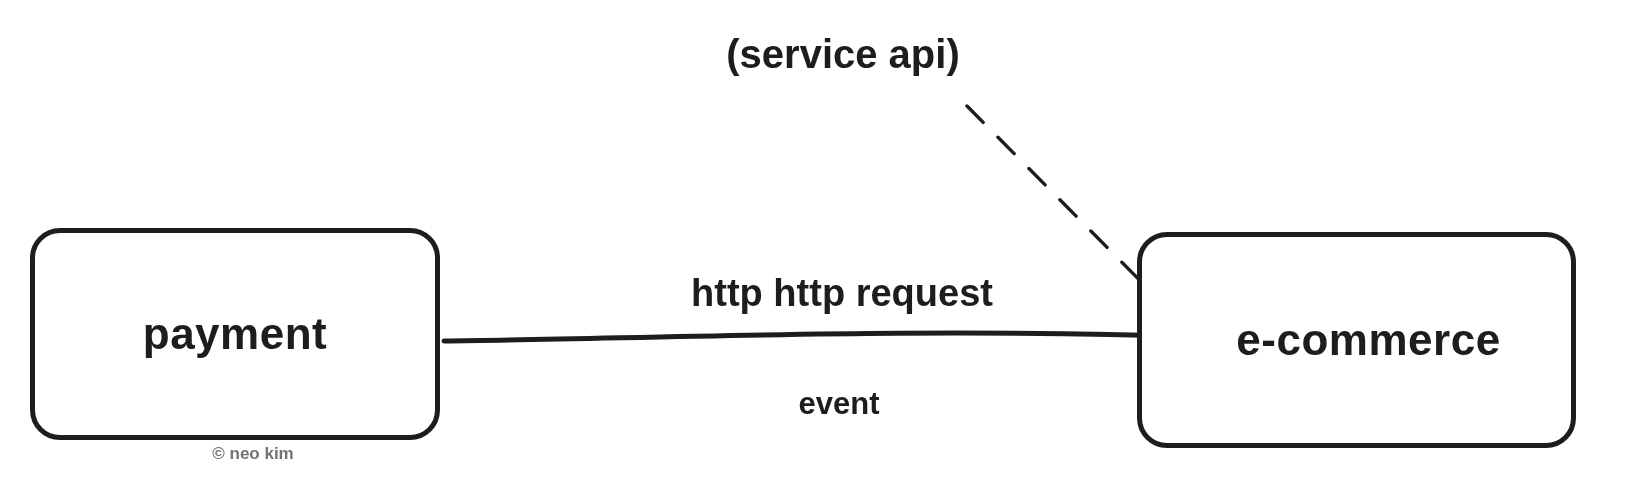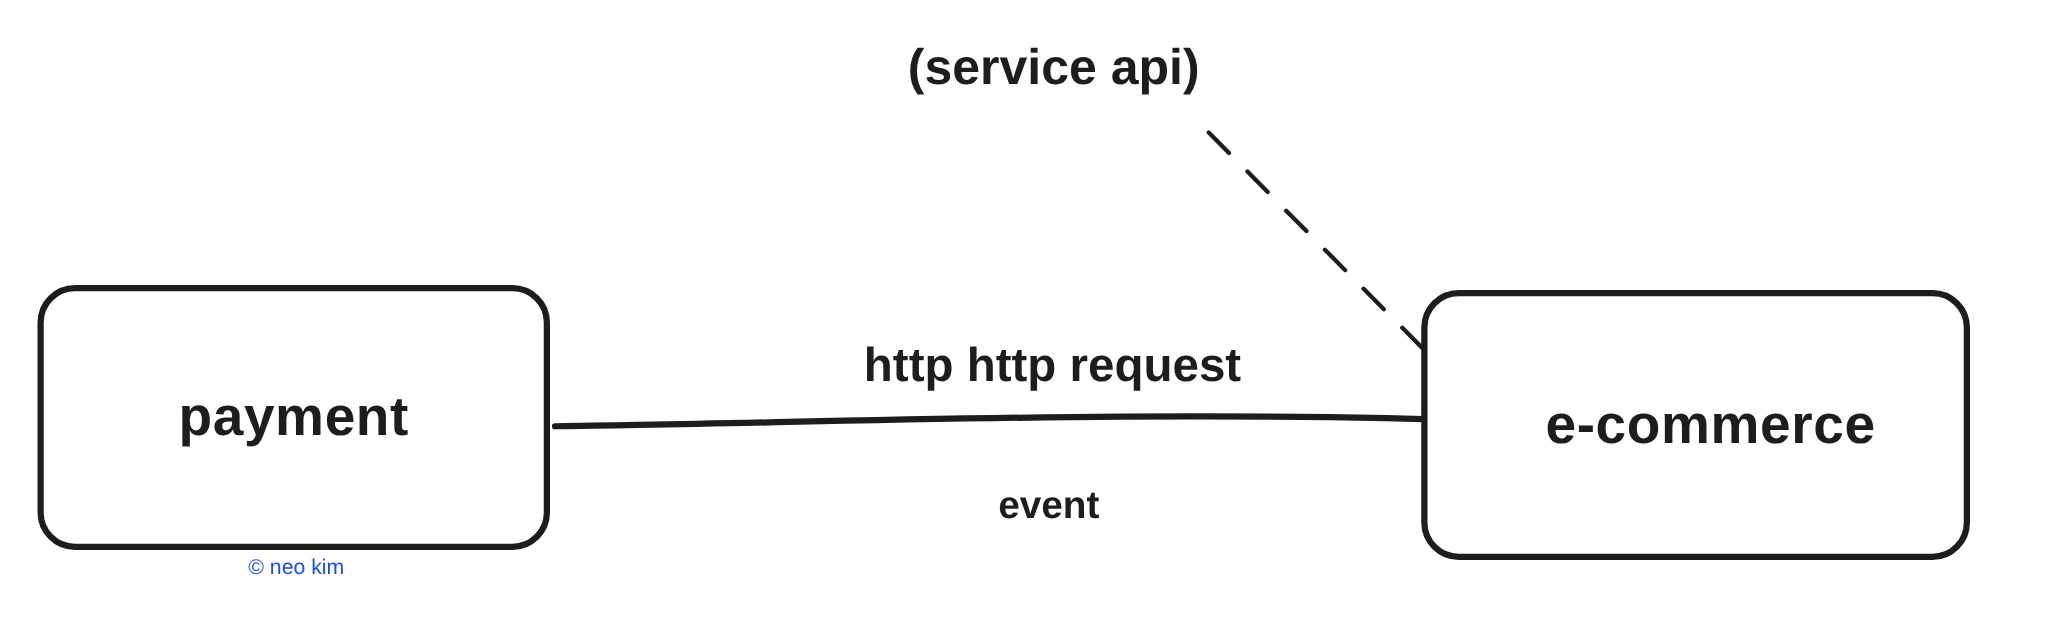--- a/index.html
+++ b/index.html
@@ -70,26 +70,26 @@
     font-size: 38px;
   }
   .label-event {
     left: 839px;
     top: 350px;
     font-size: 31px;
     margin-top: 36px;
   }
   .watermark {
     position: absolute;
-    left: 237px;
+    left: 253px;
     top: 444px;
     transform: translateX(-50%);
     font-size: 17px;
-    font-weight: normal;
-    color: #1d4ed8;
+    font-weight: bold;
+    color: #737373;
     white-space: nowrap;
   }
 </style>
 </head>
 <body>
 
 <div class="canvas">
 
   <svg class="connectors" viewBox="0 0 1652 504" xmlns="http://www.w3.org/2000/svg">
 

